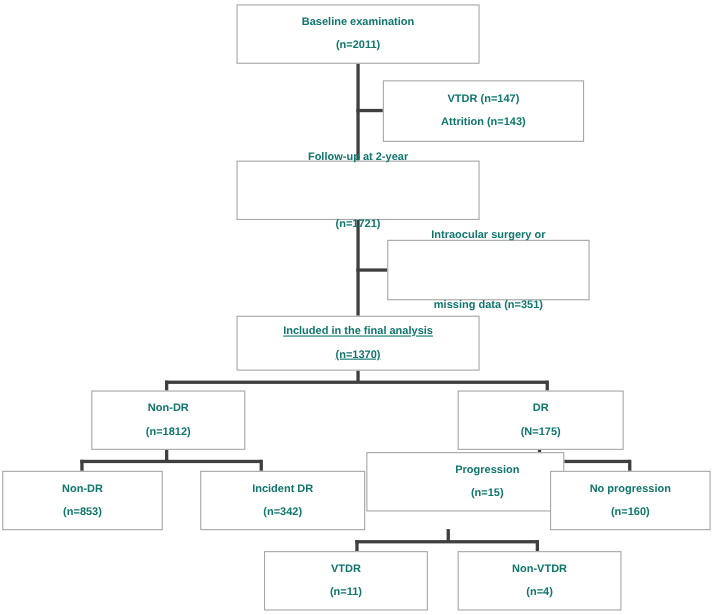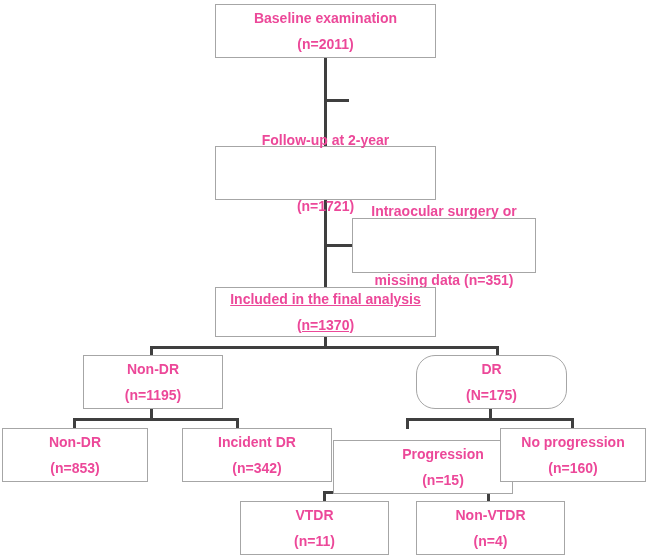--- a/index.html
+++ b/index.html
@@ -17,22 +17,22 @@
   }
   .node {
     position: absolute;
     box-sizing: border-box;
     border: 1px solid #a6a6a6;
     background: #ffffff;
     display: flex;
     flex-direction: column;
     align-items: center;
     justify-content: center;
-    color: #ec4899;
-    font-size: 14px;
+    color: #0f766e;
+    font-size: 10px;
     font-weight: bold;
     line-height: 1.15;
     text-align: center;
     z-index: 3;
   }
   .node .line1 { display: block; }
   .node .line2 { display: block; margin-top: 9px; }
 
   
   .vline {
@@ -77,57 +77,61 @@
   <div class="vline" style="left:406px; top:481px; height:12px;"></div>
   <div class="hline" style="left:323px; top:491px; width:166px;"></div>
   <div class="vline" style="left:323px; top:491px; height:11px;"></div>
   <div class="vline" style="left:487px; top:491px; height:11px;"></div>
 
   <div class="node" style="left:215px; top:4px; width:221px; height:54px;">
     <span class="line1">Baseline examination</span>
     <span class="line2">(n=2011)</span>
   </div>
 
+  <div class="node" style="left:348px; top:73px; width:183px; height:56px;">
+    <span class="line1">VTDR (n=147)</span>
+    <span class="line2">Attrition (n=143)</span>
+  </div>
 
   <div class="node" style="left:215px; top:146px; width:221px; height:54px;gap:40px;">
     <span class="line1">Follow-up at 2-year</span>
     <span class="line2">(n=1721)</span>
   </div>
 
   <div class="node" style="left:352px; top:218px; width:184px; height:55px;gap:43px;">
     <span class="line1">Intraocular surgery or</span>
     <span class="line2">missing data (n=351)</span>
   </div>
 
   <div class="node" style="left:215px; top:287px; width:221px; height:50px;text-decoration:underline;">
     <span class="line1">Included in the final analysis</span>
     <span class="line2">(n=1370)</span>
   </div>
 
   <div class="node" style="left:83px; top:355px; width:140px; height:54px;">
     <span class="line1">Non-DR</span>
-    <span class="line2">(n=1195)</span>
+    <span class="line2">(n=1812)</span>
   </div>
 
-  <div class="node" style="left:416px; top:355px; width:151px; height:54px;border-radius:19px;">
+  <div class="node" style="left:416px; top:355px; width:151px; height:54px;">
     <span class="line1">DR</span>
     <span class="line2">(N=175)</span>
   </div>
 
   <div class="node" style="left:2px; top:428px; width:146px; height:54px;">
     <span class="line1">Non-DR</span>
     <span class="line2">(n=853)</span>
   </div>
 
   <div class="node" style="left:182px; top:428px; width:150px; height:54px;">
     <span class="line1">Incident DR</span>
     <span class="line2">(n=342)</span>
   </div>
 
-  <div class="node" style="left:333px; top:440px; width:180px; height:54px;padding-left:40px;">
+  <div class="node" style="left:333px; top:411px; width:180px; height:54px;padding-left:40px;">
     <span class="line1">Progression</span>
     <span class="line2">(n=15)</span>
   </div>
 
   <div class="node" style="left:500px; top:428px; width:146px; height:54px;">
     <span class="line1">No progression</span>
     <span class="line2">(n=160)</span>
   </div>
 
   <div class="node" style="left:240px; top:501px; width:149px; height:54px;">

